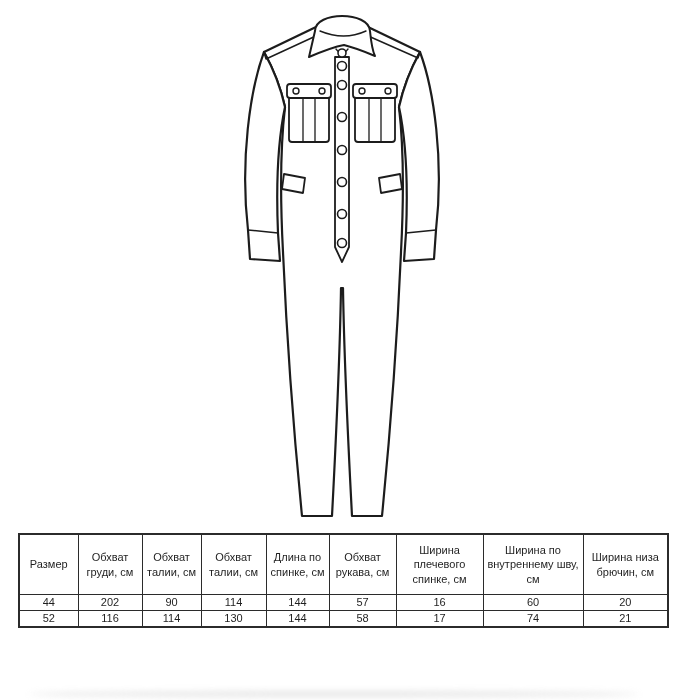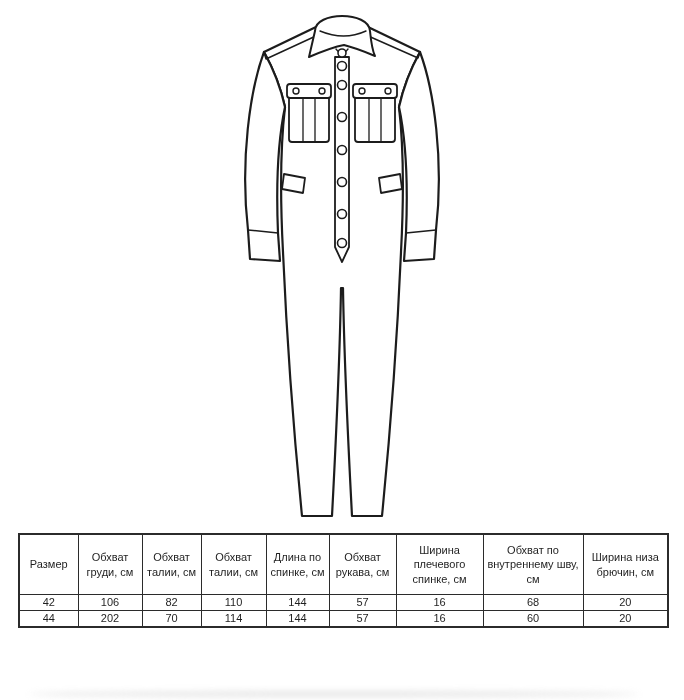--- a/index.html
+++ b/index.html
@@ -115,44 +115,44 @@
     </colgroup>
     <thead>
         <tr>
           <th>Размер</th>
           <th>Обхват груди, см</th>
           <th>Обхват талии, см</th>
           <th>Обхват талии, см</th>
           <th>Длина по спинке, см</th>
           <th>Обхват рукава, см</th>
           <th>Ширина плечевого спинке, см</th>
-          <th>Обхват по внутреннему шву, см</th>
+          <th>Ширина по внутреннему шву, см</th>
           <th>Ширина низа брючин, см</th>
         </tr>
       </thead>
     <tbody>
         <tr>
-          <td>42</td>
-          <td>106</td>
-          <td>82</td>
-          <td>110</td>
-          <td>144</td>
-          <td>57</td>
-          <td>16</td>
-          <td>68</td>
-          <td>20</td>
-        </tr>
-        <tr>
           <td>44</td>
           <td>202</td>
-          <td>70</td>
+          <td>90</td>
           <td>114</td>
           <td>144</td>
           <td>57</td>
           <td>16</td>
           <td>60</td>
           <td>20</td>
+        </tr>
+        <tr>
+          <td>52</td>
+          <td>116</td>
+          <td>114</td>
+          <td>130</td>
+          <td>144</td>
+          <td>58</td>
+          <td>17</td>
+          <td>74</td>
+          <td>21</td>
         </tr>
       </tbody>
   </table>
 
   <div class="bottom-shadow"></div>
 </div>
 
 </body></html>

